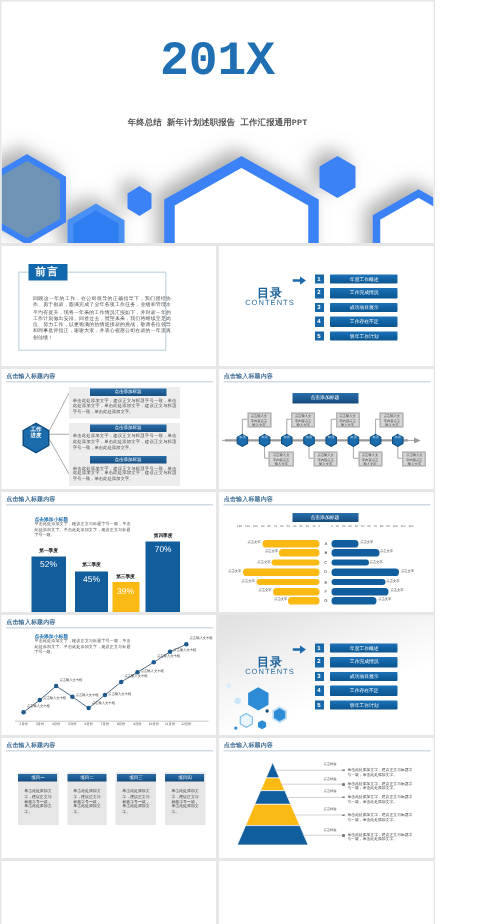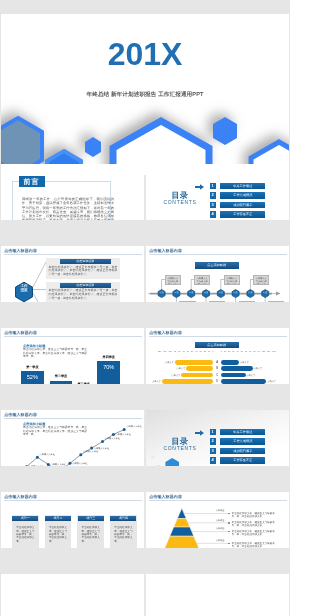--- a/index.html
+++ b/index.html
@@ -1,20 +1,20 @@
 <!DOCTYPE html>
 <html><head>
 <meta charset="utf-8">
 <style>
   html,body{margin:0;padding:0;}
   body{width:290px;height:616px;background:#ffffff;font-family:"Liberation Sans",sans-serif;overflow:hidden;}
   .deck{position:relative;width:290px;height:616px;background:#e6e6e6;}
   .slide{position:absolute;background:#fff;overflow:hidden;}
-  .s-title{left:1px;top:14px;width:288px;height:161px;}
-  .s{width:143px;height:56px;}
+  .s-title{left:1px;top:1px;width:288px;height:161px;font-family:Liberation Mono, monospace;}
+  .s{width:143px;height:80px;}
   .c0{left:1px;} .c1{left:146px;}
   .r0{top:164px;} .r1{top:246px;} .r2{top:328px;} .r3{top:410px;} .r4{top:492px;} .r5{top:574px;}
 
   
   .tbg{position:absolute;left:0;top:0;width:288px;height:161px;}
   .tyear{position:absolute;left:0;right:0;top:24px;text-align:center;font-size:32px;line-height:32px;font-weight:bold;color:#1f6fb2;letter-spacing:0px;}
   .thead{position:absolute;left:0;right:0;top:60px;text-align:center;font-size:13px;line-height:15px;font-weight:bold;color:#1a1a1a;letter-spacing:-0.05px;}
   .tsub{position:absolute;left:0;right:0;top:77px;text-align:center;font-size:5.6px;line-height:7px;font-weight:bold;color:#555;letter-spacing:.1px;}
 
   

